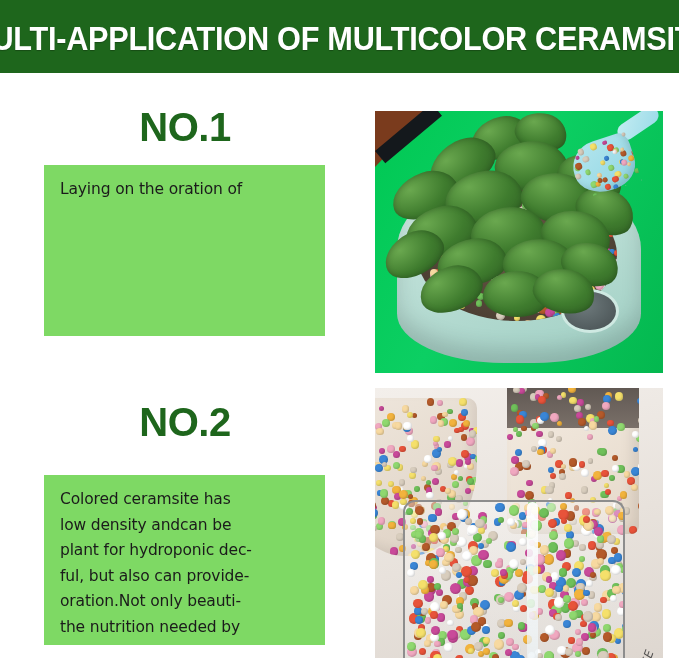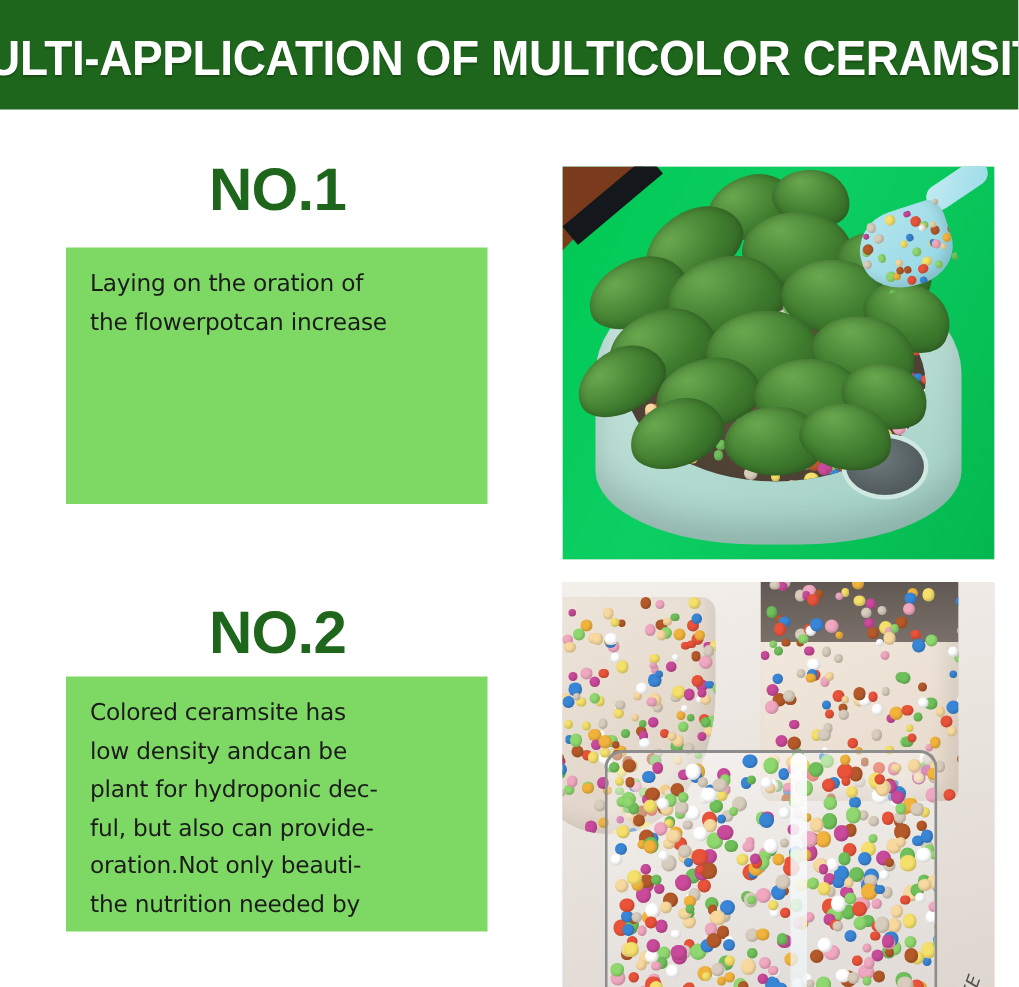--- a/index.html
+++ b/index.html
@@ -73,21 +73,21 @@
     background: #7ed964;
     box-sizing: border-box;
     padding: 12px 12px 10px 16px;
     color: #1b1b1b;
     font-family: "DejaVu Sans", sans-serif;
     font-size: 15.5px;
     line-height: 25.5px;
     letter-spacing: -0.15px;
   }
   .text-box.b1 { top: 92px;  height: 171px; }
-  .text-box.b2 { top: 378px; height: 170px; }
+  .text-box.b2 { top: 402px; height: 170px; }
   .text-box .line { white-space: nowrap; display: block; }
 
   
   .photo {
     position: absolute;
     left: 375px;
     width: 288px;
     overflow: hidden;
     background: #ddd;
   }
@@ -237,21 +237,20 @@
 <div class="banner">
   <div class="banner-title">MULTI-APPLICATION OF MULTICOLOR CERAMSITE</div>
 </div>
 
 <div class="left-col">
 
   <div class="no-heading n1">NO.1</div>
 
   <div class="text-box b1">
     <span class="line">Laying on the oration of</span>
-    <span class="line">the flowerpotcan increase</span>
   </div>
 
   <div class="no-heading n2">NO.2</div>
 
   <div class="text-box b2">
     <span class="line">Colored ceramsite has</span>
     <span class="line">low density andcan be</span>
     <span class="line">plant for hydroponic dec-</span>
     <span class="line">ful, but also can provide-</span>
     <span class="line">oration.Not only beauti-</span>

